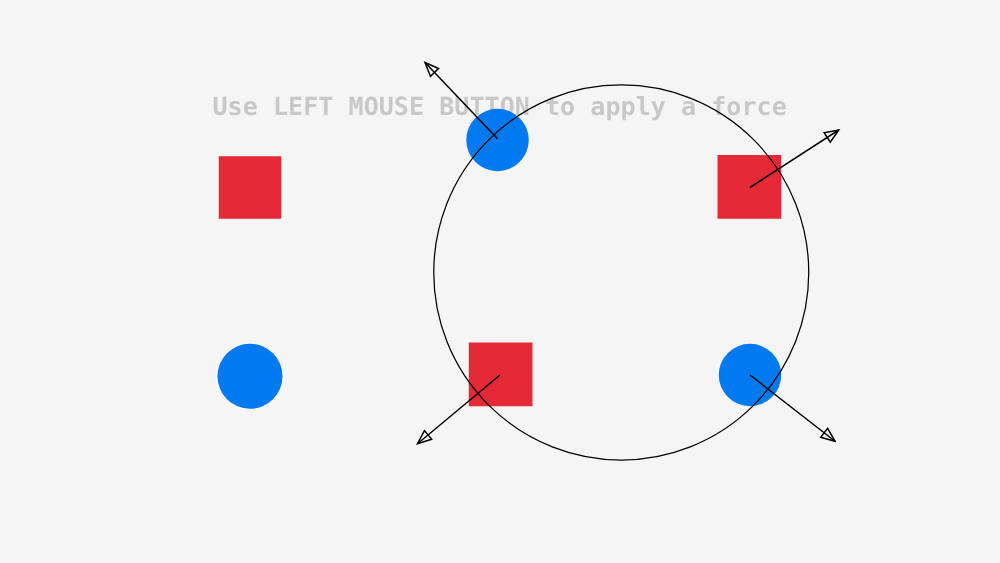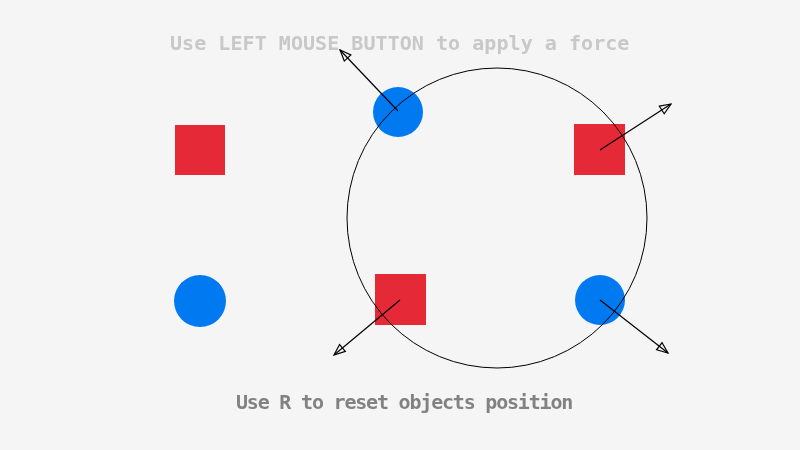--- a/index.html
+++ b/index.html
@@ -22,21 +22,21 @@
   #objects-layer{ position:absolute; inset:0; z-index:2; }
   .physics-square{ position:absolute; }
   .physics-ball{ position:absolute; border-radius:50%; }
   #force-overlay{ position:absolute; left:0; top:0; z-index:3; }
 </style>
 </head>
 <body>
 
 <div id="stage" style="background: rgb(245, 245, 245);">
 
-  <div id="instruction-top" class="instruction" style="color: rgb(200, 200, 200);">Use LEFT MOUSE BUTTON to apply a force</div>
+  <div id="instruction-top" class="instruction" style="color: rgb(200, 200, 200); margin-top: 42px;">Use LEFT MOUSE BUTTON to apply a force</div>
 
   <div id="objects-layer">
       <div class="physics-square" style="left: 175px; top: 125px; width: 50px; height: 50px; background: rgb(230, 41, 55);"></div>
       <div class="physics-ball" style="left: 174px; top: 275px; width: 52px; height: 52px; background: rgb(0, 121, 241);"></div>
       <div class="physics-ball" style="left: 373px; top: 87px; width: 50px; height: 50px; background: rgb(0, 121, 241);"></div>
       <div class="physics-square" style="left: 574px; top: 124px; width: 51px; height: 51px; background: rgb(230, 41, 55);"></div>
       <div class="physics-square" style="left: 375px; top: 274px; width: 51px; height: 51px; background: rgb(230, 41, 55);"></div>
       <div class="physics-ball" style="left: 575px; top: 275px; width: 50px; height: 50px; background: rgb(0, 121, 241);"></div>
     </div>
 
@@ -48,15 +48,14 @@
     </defs>
     <g id="overlay-content">
         <circle cx="497" cy="218" r="150" fill="none" stroke="#000000" stroke-width="1"></circle>
         <line x1="398" y1="111" x2="340" y2="50" stroke="#000000" stroke-width="1.2" marker-end="url(#arrowhead)"></line>
         <line x1="600" y1="150" x2="671" y2="104" stroke="#000000" stroke-width="1.2" marker-end="url(#arrowhead)"></line>
         <line x1="400" y1="300" x2="334" y2="355" stroke="#000000" stroke-width="1.2" marker-end="url(#arrowhead)"></line>
         <line x1="600" y1="300" x2="668" y2="353" stroke="#000000" stroke-width="1.2" marker-end="url(#arrowhead)"></line>
       </g>
   </svg>
 
-  <div id="instruction-bottom" class="instruction" style="color: rgb(130, 130, 130);">Use R to reset objects position</div>
 
 </div>
 
 </body></html>

